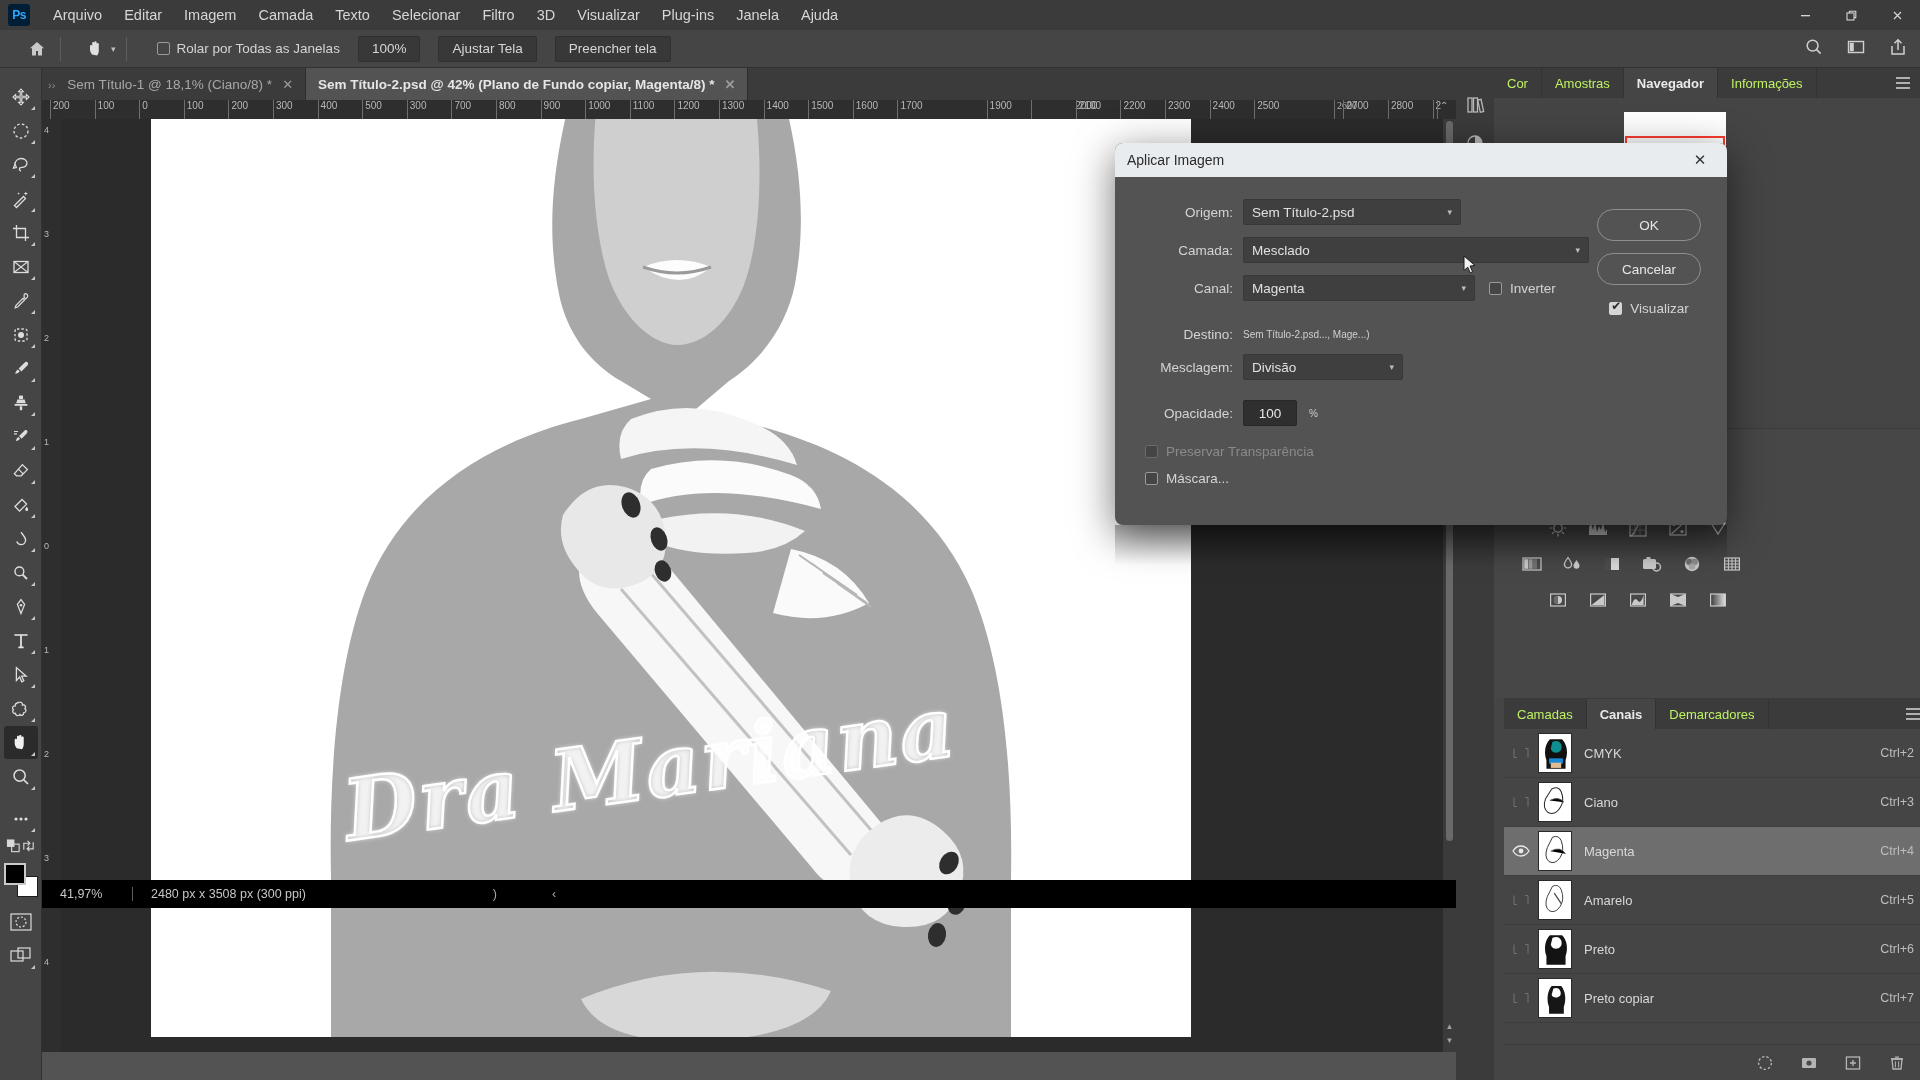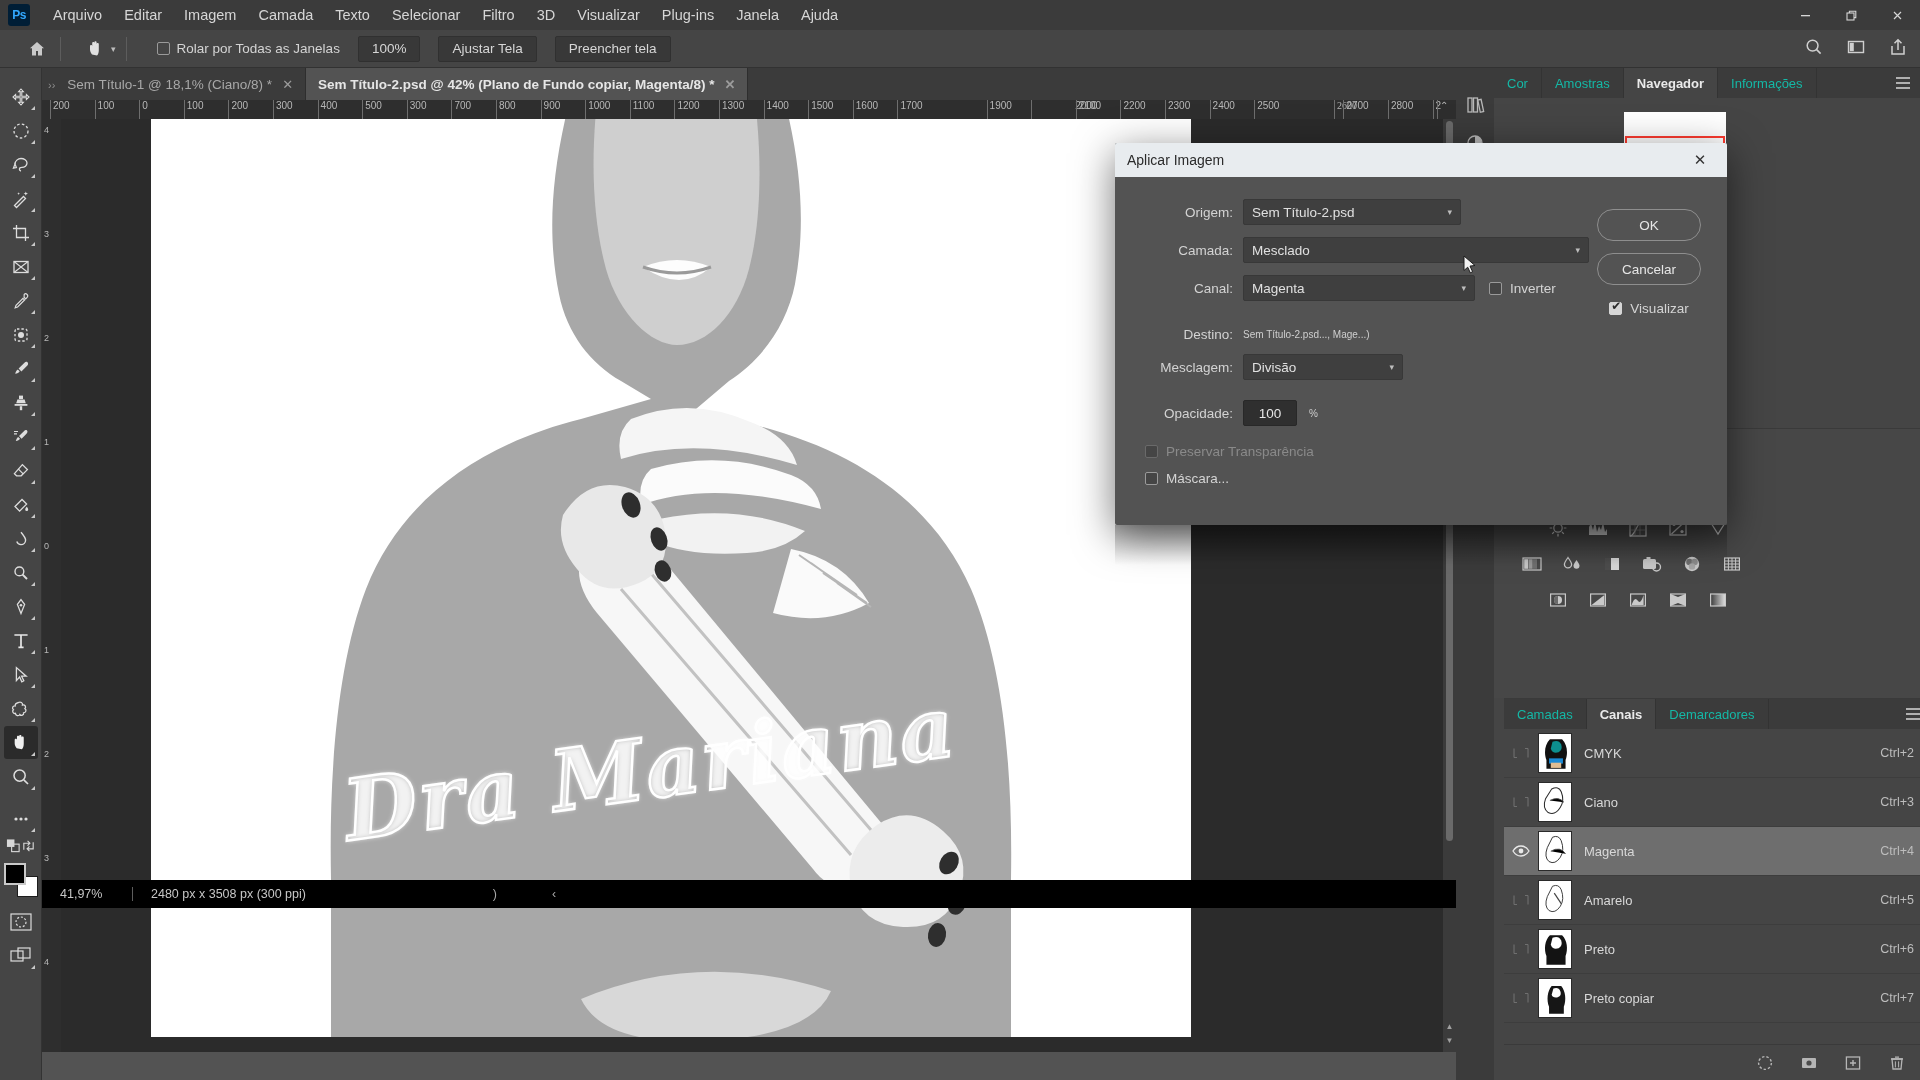--- a/index.html
+++ b/index.html
@@ -183,21 +183,21 @@
   .dock-rail {
     position: absolute; top: 0; left: 0; width: 38px; height: 1012px;
     background: #3b3b3b; display: flex; flex-direction: column; align-items: center; padding-top: 22px;
   }
   .rail-icon { width: 30px; height: 30px; display: flex; align-items: center; justify-content: center; margin-bottom: 8px; }
   .panel-tabs {
     position: absolute; left: 38px; top: 0; width: 426px; height: 30px;
     background: #3b3b3b; display: flex; align-items: stretch;
   }
   .ptab {
-    padding: 0 13px; display: flex; align-items: center; font-size: 13px; color: #14b8a6;
+    padding: 0 13px; display: flex; align-items: center; font-size: 13px; color: #bef264;
     border-right: 1px solid #333;
   }
   .ptab.active { background: #454545; color: #eaeaea; font-weight: bold; }
   .ptab-menu { position: absolute; right: 10px; top: 9px; width: 14px; height: 12px; }
   .ptab-menu i { display: block; height: 2px; background: #b0b0b0; margin-bottom: 3px; }
 
   .navigator {
     position: absolute; left: 38px; top: 30px; width: 426px; height: 294px; background: #454545;
   }
   .nav-thumb {
@@ -240,21 +240,21 @@
   .ch-foot {
     position: absolute; bottom: 0; left: 0; right: 0; height: 36px;
     background: #454545; display: flex; align-items: center; justify-content: flex-end;
     gap: 22px; padding-right: 22px; border-top: 1px solid #3a3a3a;
   }
   .ch-fbtn { width: 22px; height: 22px; display: flex; align-items: center; justify-content: center; }
 
   
   .dialog {
     position: absolute; left: 1115px; top: 143px; width: 612px; height: 382px;
-    background: #535353; border-radius: 2px;
+    background: #535353; border-radius: 8px;
     box-shadow: 0 10px 40px rgba(0,0,0,.55);
     overflow: hidden; z-index: 50;
   }
   .dlg-title {
     height: 34px; background: #e8ecef; color: #2b2b2b;
     display: flex; align-items: center; padding: 0 12px; font-size: 14px;
   }
   .dlg-title .t { flex: 1; }
   .dlg-close { width: 30px; height: 34px; display: flex; align-items: center; justify-content: center; font-size: 15px; color: #333; }
   .dlg-body { position: relative; height: 348px; }

